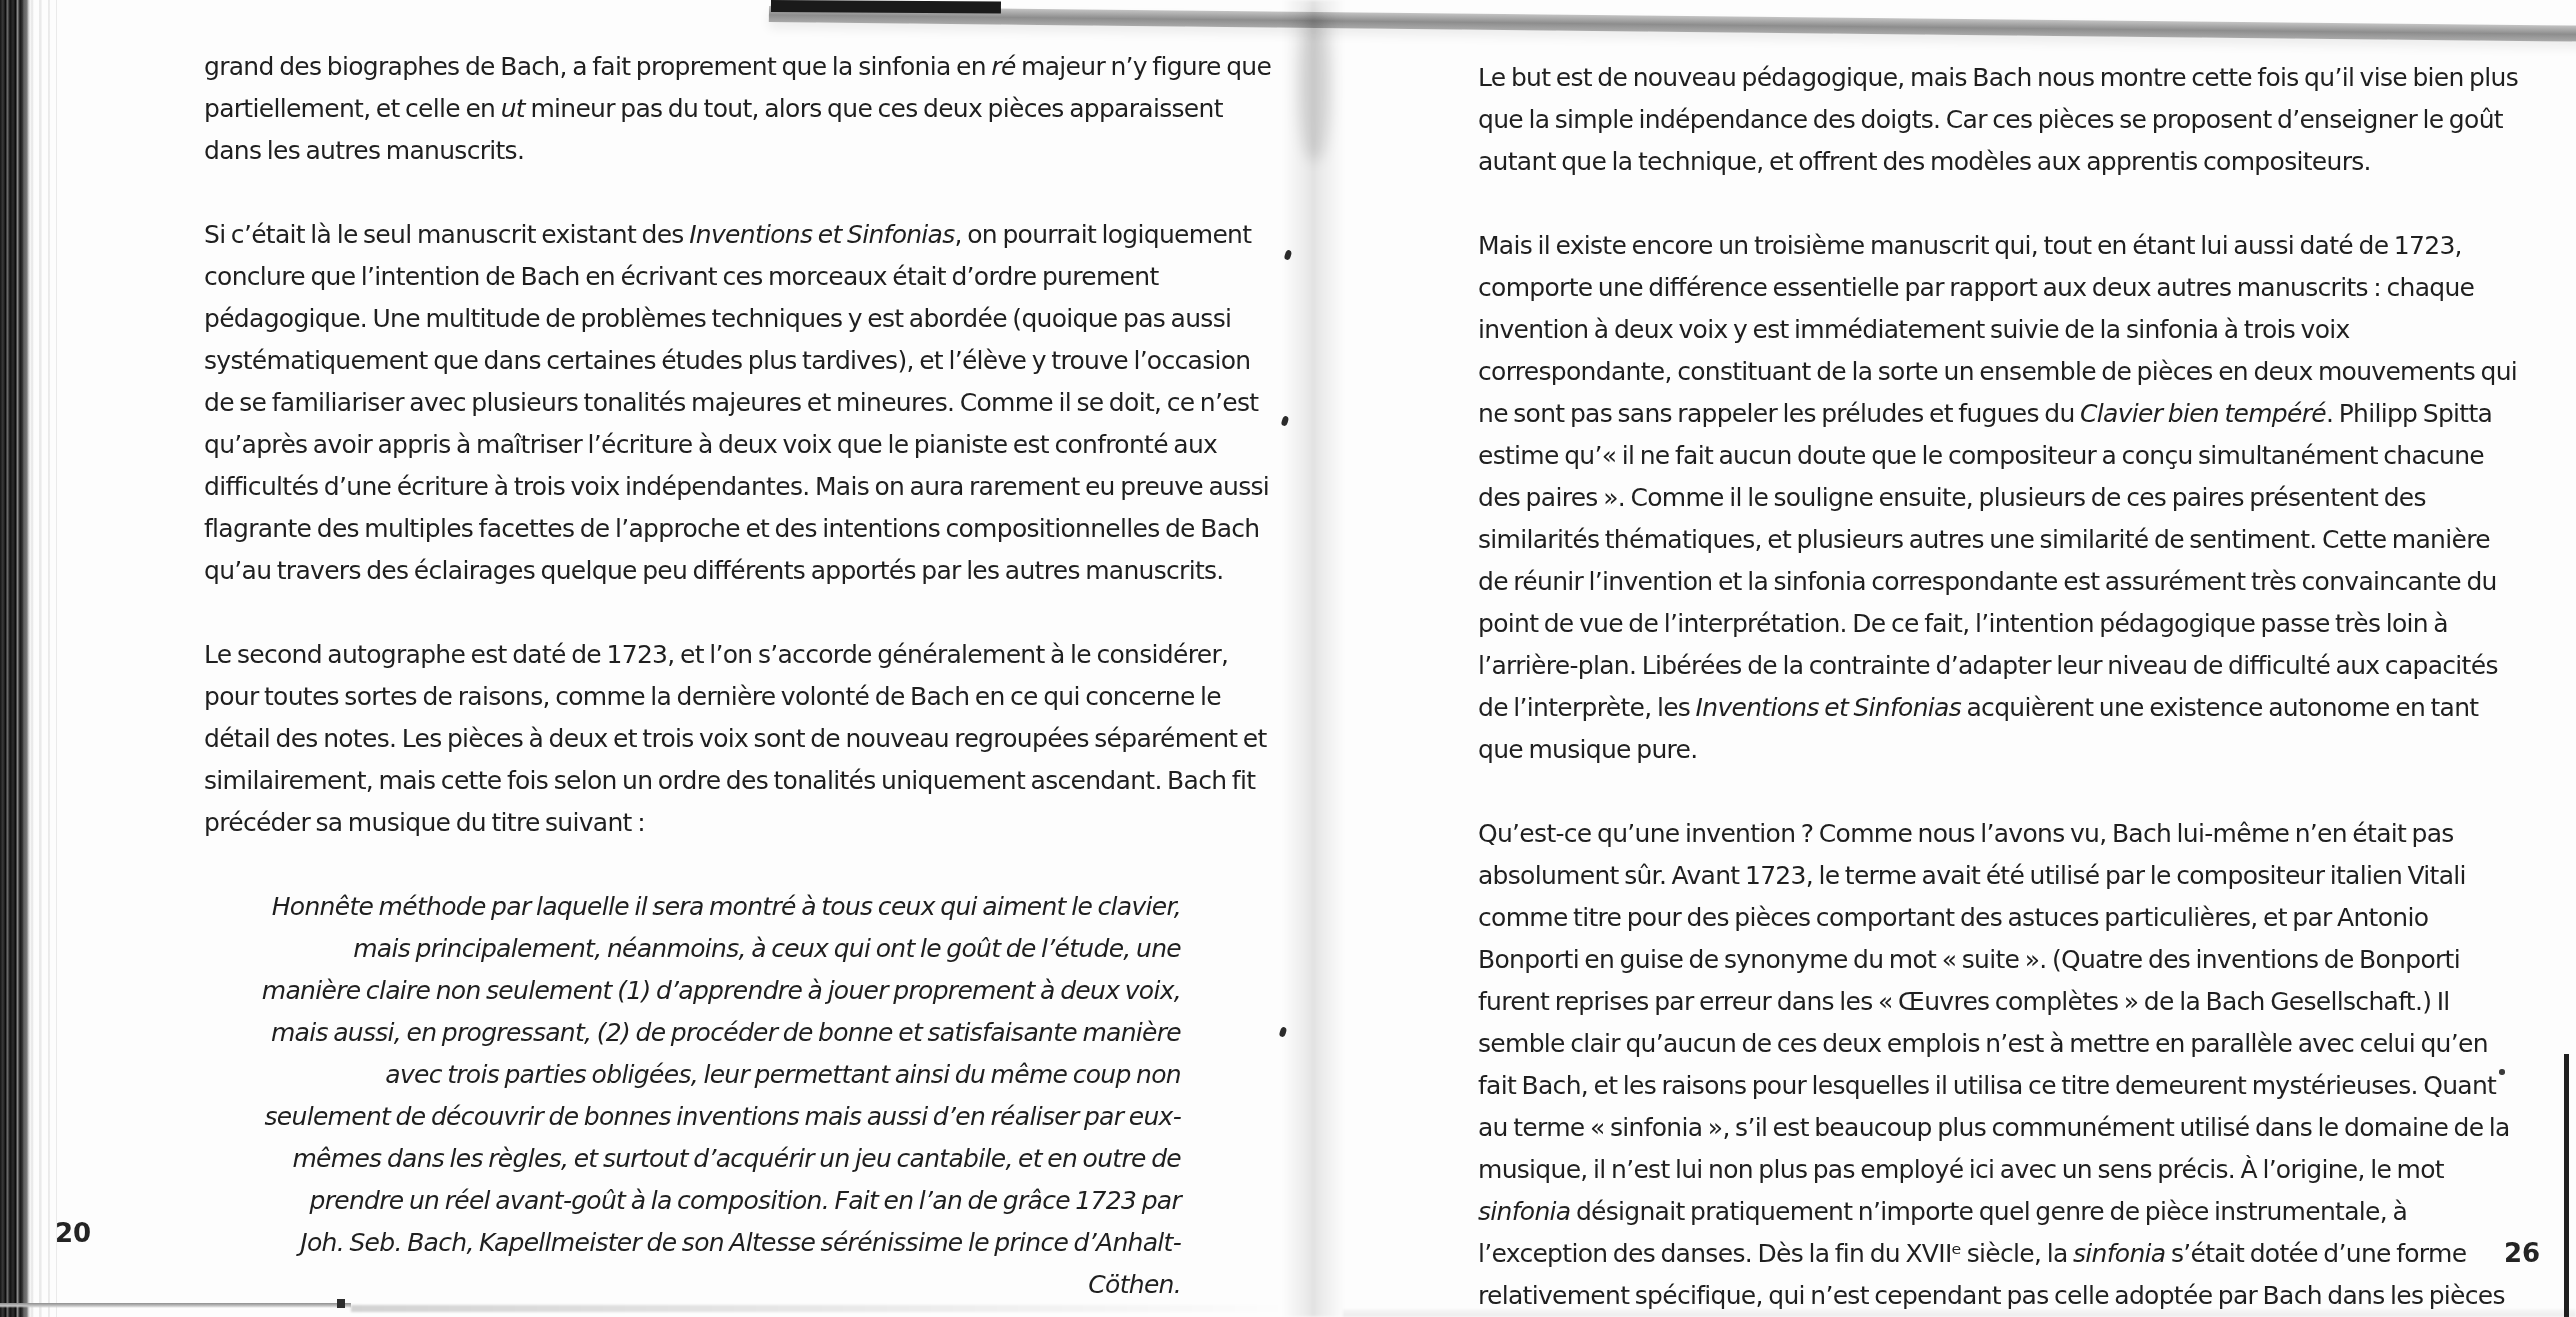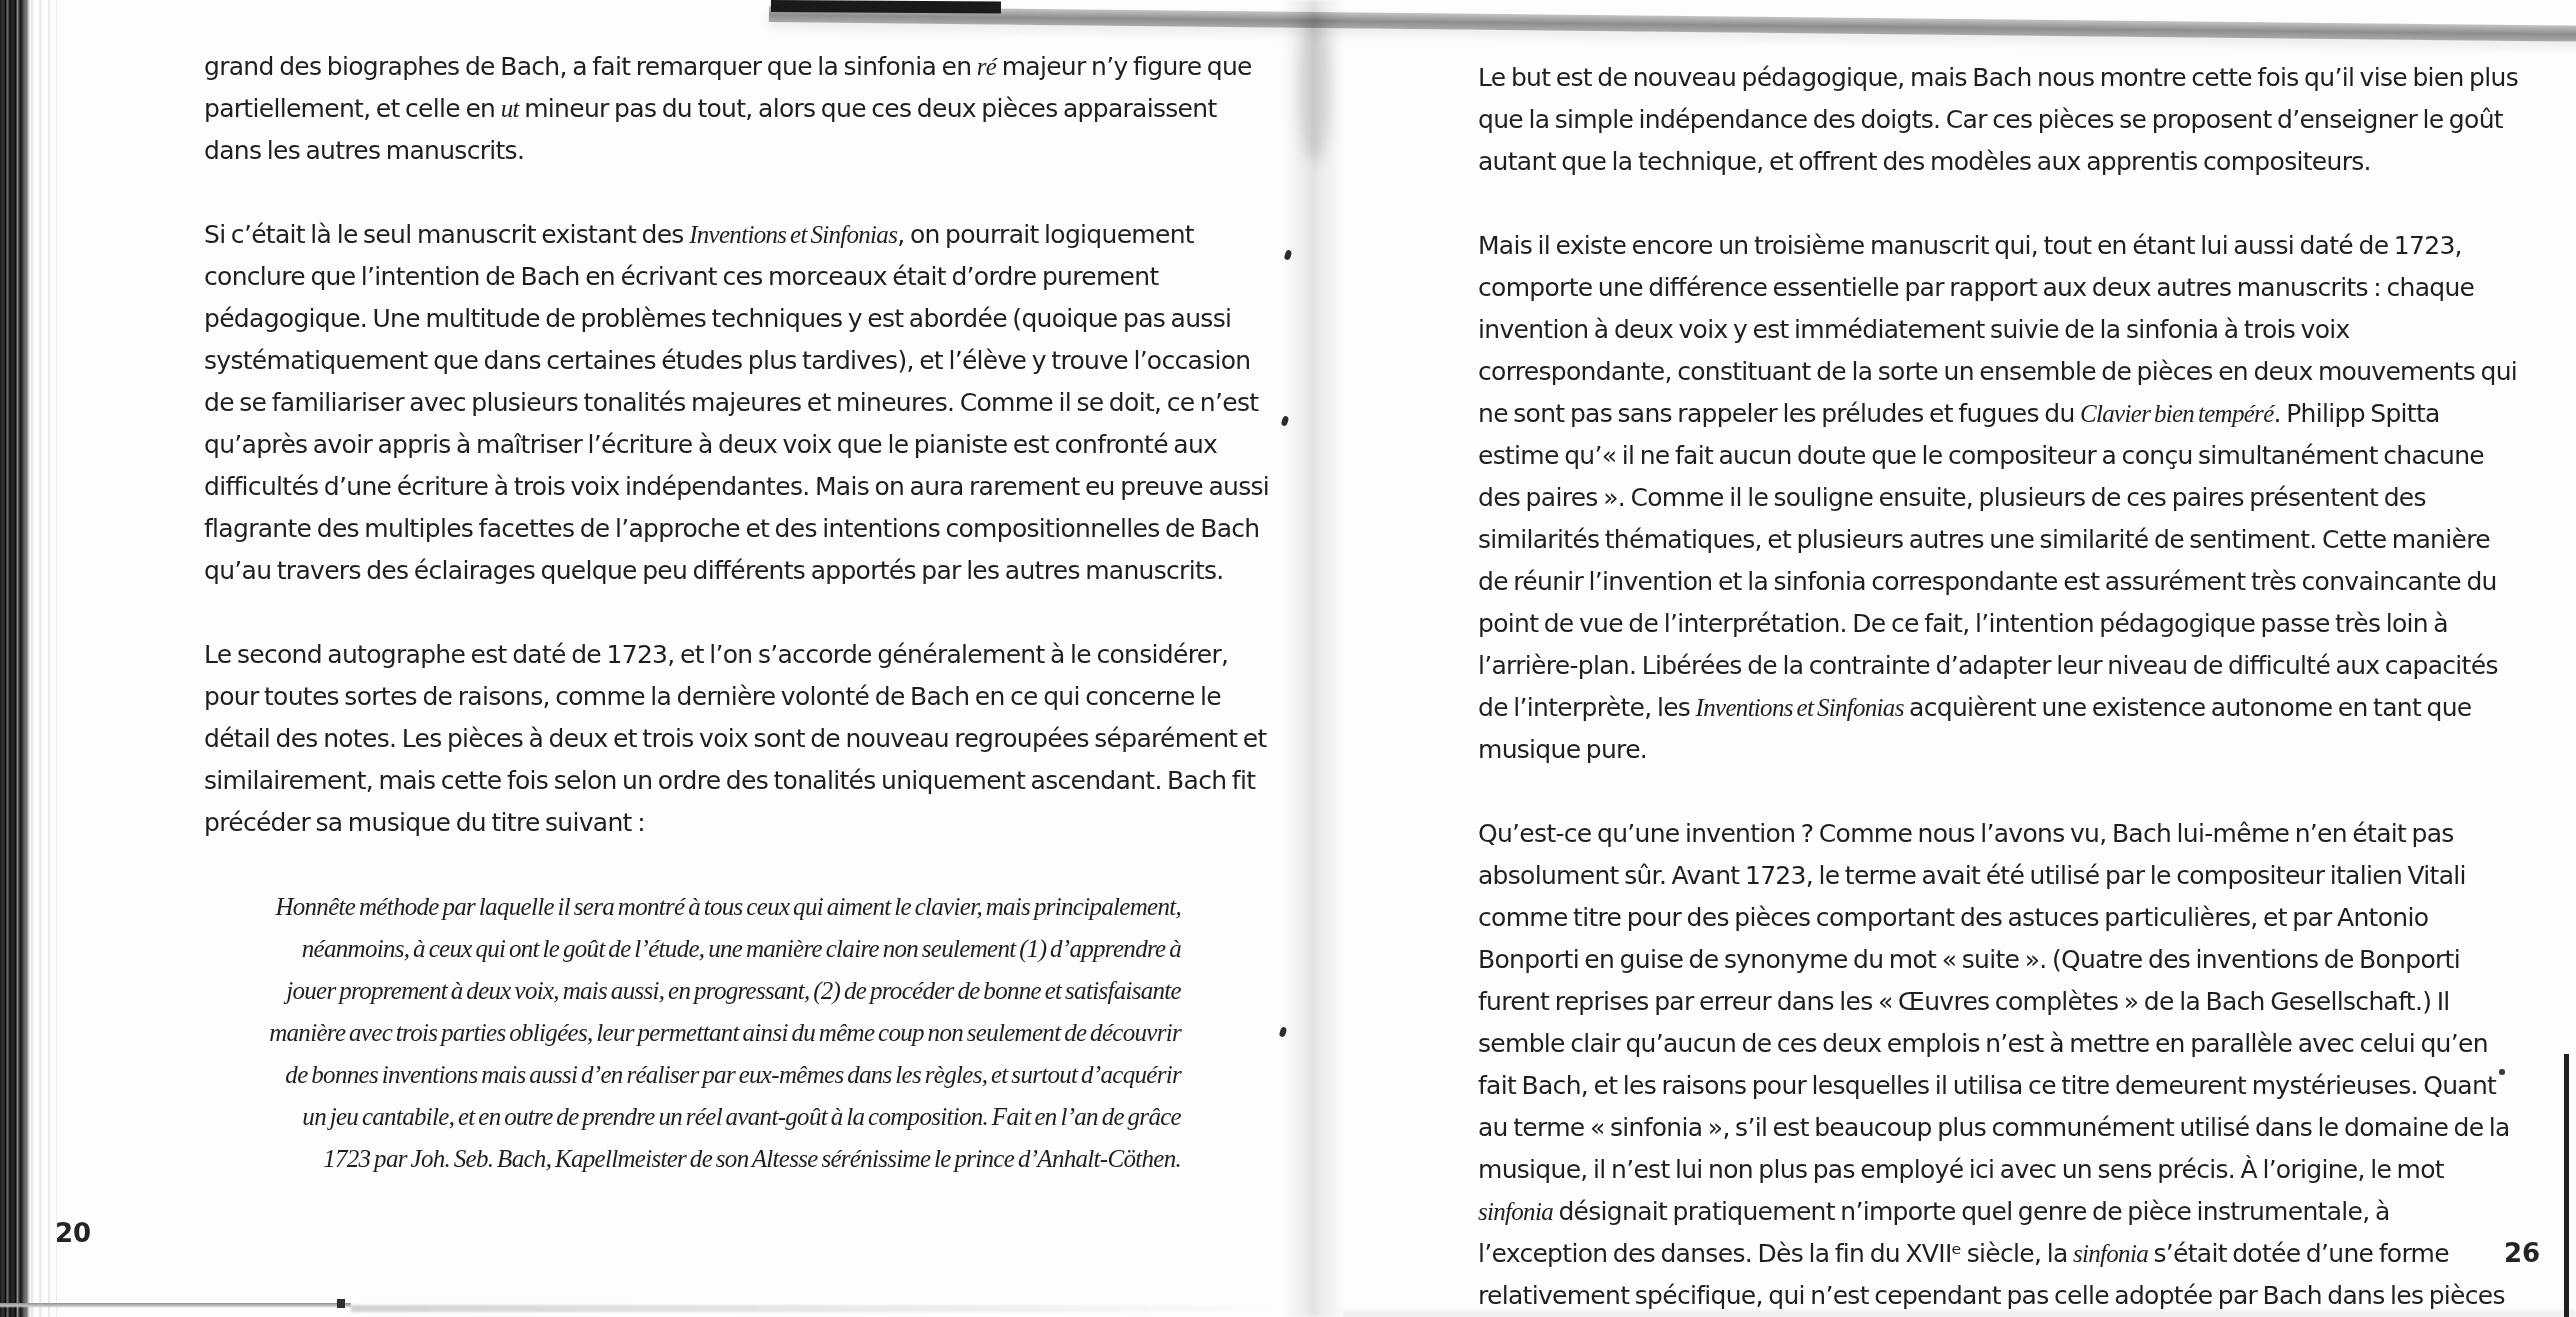--- a/index.html
+++ b/index.html
@@ -14,21 +14,21 @@
     background:#fdfdfd;overflow:hidden;
   }
   
   .page{position:absolute;color:#1f1f1f;font-size:25px;line-height:42px;
         letter-spacing:-0.7px;word-spacing:-1.8px;text-align:left;}
   .page.left{left:204px;top:46px;width:1070px;}
   .page.right{left:1478px;top:57px;width:1044px;}
   .para{margin:0 0 42px 0;}
   .para:last-child{margin-bottom:0;}
   .quote{margin:0 0 0 57px;width:920px;font-style:italic;text-align:right;}
-  .it{font-style:italic;font-family:Liberation Serif, serif;}
+  .it{font-style:italic;}
   .pagenum{position:absolute;font-size:26px;font-weight:700;color:#242424;
            letter-spacing:0;}
   .pagenum.left{left:55px;top:1218px;}
   .pagenum.right{left:2504px;top:1238px;}
   
   .art{position:absolute;}
   .edge-left{left:0;top:0;width:31px;height:1317px;
     background:
       linear-gradient(90deg,rgba(255,255,255,0) 72%,rgba(253,253,253,.85) 100%),
       repeating-linear-gradient(90deg,
@@ -80,21 +80,21 @@
   <div class="art bottom-tick"></div>
   <div class="art bottom-b"></div>
   <div class="art bottom-c"></div>
   <div class="art right-line"></div>
   <div class="art speck speck1"></div>
   <div class="art speck speck2"></div>
   <div class="art speck speck3"></div>
   <div class="art dot dot-right"></div>
 
   <main class="page left">
-    <p class="para"><span>grand des biographes de Bach, a fait remarquer que la sinfonia en </span><span class="it">ré</span><span> majeur n’y figure que partiellement, et celle en </span><span class="it">ut</span><span> mineur pas du tout, alors que ces deux pièces apparaissent dans les autres manuscrits.</span></p>
+    <p class="para"><span>grand des biographes de Bach, a fait proprement que la sinfonia en </span><span class="it">ré</span><span> majeur n’y figure que partiellement, et celle en </span><span class="it">ut</span><span> mineur pas du tout, alors que ces deux pièces apparaissent dans les autres manuscrits.</span></p>
     <p class="para"><span>Si c’était là le seul manuscrit existant des </span><span class="it">Inventions et Sinfonias</span><span>, on pourrait logiquement conclure que l’intention de Bach en écrivant ces morceaux était d’ordre purement pédagogique. Une multitude de problèmes techniques y est abordée (quoique pas aussi systématiquement que dans certaines études plus tardives), et l’élève y trouve l’occasion de se familiariser avec plusieurs tonalités majeures et mineures. Comme il se doit, ce n’est qu’après avoir appris à maîtriser l’écriture à deux voix que le pianiste est confronté aux difficultés d’une écriture à trois voix indépendantes. Mais on aura rarement eu preuve aussi flagrante des multiples facettes de l’approche et des intentions compositionnelles de Bach qu’au travers des éclairages quelque peu différents apportés par les autres manuscrits.</span></p>
     <p class="para"><span>Le second autographe est daté de 1723, et l’on s’accorde généralement à le considérer, pour toutes sortes de raisons, comme la dernière volonté de Bach en ce qui concerne le détail des notes. Les pièces à deux et trois voix sont de nouveau regroupées séparément et similairement, mais cette fois selon un ordre des tonalités uniquement ascendant. Bach fit précéder sa musique du titre suivant&nbsp;:</span></p>
     <blockquote class="quote"><span class="it">Honnête méthode par laquelle il sera montré à tous ceux qui aiment le clavier, mais principalement, néanmoins, à ceux qui ont le goût de l’étude, une manière claire non seulement (1) d’apprendre à jouer proprement à deux voix, mais aussi, en progressant, (2) de procéder de bonne et satisfaisante manière avec trois parties obligées, leur permettant ainsi du même coup non seulement de découvrir de bonnes inventions mais aussi d’en réaliser par eux-mêmes dans les règles, et surtout d’acquérir un jeu cantabile, et en outre de prendre un réel avant-goût à la composition. Fait en l’an de grâce 1723 par Joh. Seb. Bach, Kapellmeister de son Altesse sérénissime le prince d’Anhalt-Cöthen.</span></blockquote>
   </main>
   <div class="pagenum left">20</div>
 
   <main class="page right">
     <p class="para"><span>Le but est de nouveau pédagogique, mais Bach nous montre cette fois qu’il vise bien plus que la simple indépendance des doigts. Car ces pièces se proposent d’enseigner le goût autant que la technique, et offrent des modèles aux apprentis compositeurs.</span></p>
     <p class="para"><span>Mais il existe encore un troisième manuscrit qui, tout en étant lui aussi daté de 1723, comporte une différence essentielle par rapport aux deux autres manuscrits&nbsp;: chaque invention à deux voix y est immédiatement suivie de la sinfonia à trois voix correspondante, constituant de la sorte un ensemble de pièces en deux mouvements qui ne sont pas sans rappeler les préludes et fugues du </span><span class="it">Clavier bien tempéré</span><span>. Philipp Spitta estime qu’«&nbsp;il ne fait aucun doute que le compositeur a conçu simultanément chacune des paires&nbsp;». Comme il le souligne ensuite, plusieurs de ces paires présentent des similarités thématiques, et plusieurs autres une similarité de sentiment. Cette manière de réunir l’invention et la sinfonia correspondante est assurément très convaincante du point de vue de l’interprétation. De ce fait, l’intention pédagogique passe très loin à l’arrière-plan. Libérées de la contrainte d’adapter leur niveau de difficulté aux capacités de l’interprète, les </span><span class="it">Inventions et Sinfonias</span><span> acquièrent une existence autonome en tant que musique pure.</span></p>
     <p class="para"><span>Qu’est-ce qu’une invention&nbsp;? Comme nous l’avons vu, Bach lui-même n’en était pas absolument sûr. Avant 1723, le terme avait été utilisé par le compositeur italien Vitali comme titre pour des pièces comportant des astuces particulières, et par Antonio Bonporti en guise de synonyme du mot «&nbsp;suite&nbsp;». (Quatre des inventions de Bonporti furent reprises par erreur dans les «&nbsp;Œuvres complètes&nbsp;» de la Bach Gesellschaft.) Il semble clair qu’aucun de ces deux emplois n’est à mettre en parallèle avec celui qu’en fait Bach, et les raisons pour lesquelles il utilisa ce titre demeurent mystérieuses. Quant au terme «&nbsp;sinfonia&nbsp;», s’il est beaucoup plus communément utilisé dans le domaine de la musique, il n’est lui non plus pas employé ici avec un sens précis. À l’origine, le mot </span><span class="it">sinfonia</span><span> désignait pratiquement n’importe quel genre de pièce instrumentale, à l’exception des danses. Dès la fin du XVIIᵉ siècle, la </span><span class="it">sinfonia</span><span> s’était dotée d’une forme relativement spécifique, qui n’est cependant pas celle adoptée par Bach dans les pièces qui nous occupent ici.</span></p>

